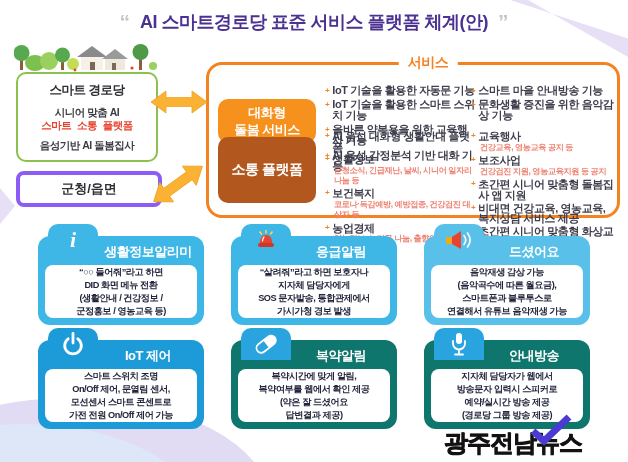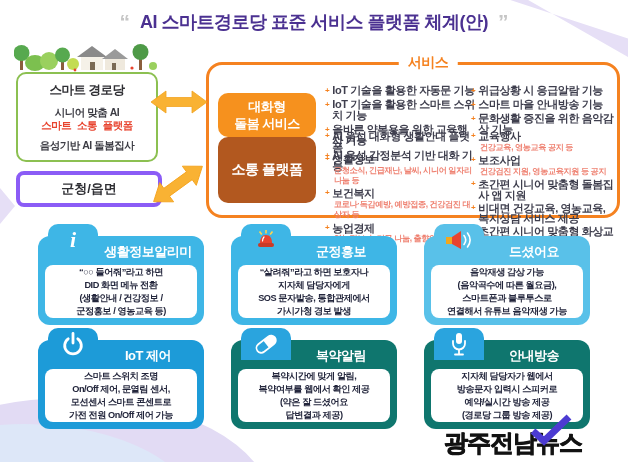--- a/index.html
+++ b/index.html
@@ -39,21 +39,21 @@
     transform:rotate(-36deg);}
 
   
   .svc-box{position:absolute;left:206px;top:62px;width:408px;height:150px;background:#fff;
     border:3px solid #f58220;border-radius:16px;z-index:2;}
   .svc-label{position:absolute;top:-11px;left:219px;transform:translateX(-50%);background:#fff;
     padding:0 9px;color:#f58220;font-weight:bold;font-size:14px;letter-spacing:-0.5px;}
   .svc-btn{position:absolute;left:9px;width:98px;border-radius:10px;color:#fff;font-weight:bold;
     display:flex;align-items:center;justify-content:center;text-align:center;
     white-space:pre-line;letter-spacing:-0.5px;}
-  .btn1{top:28px;height:44px;background:#f6911e;font-size:13px;line-height:17px;}
+  .btn1{top:34px;height:44px;background:#f6911e;font-size:13px;line-height:17px;}
   .btn2{top:72px;height:66px;background:#b2581f;font-size:14px;}
   .svc-col{position:absolute;width:150px;}
   .svc-col.c1{left:116px;}
   .svc-col.c2{left:262px;width:144px;}
   .svc-col.g1{top:20px;}
   .svc-col.g2{top:66px;}
   .svc-item{font-size:11px;font-weight:bold;color:#3f3f4e;line-height:10.5px;margin-bottom:2.2px;
     letter-spacing:-0.4px;display:flex;}
   .svc-item::before{content:"+";color:#f58220;font-size:8px;margin-right:3px;flex:0 0 auto;}
   .svc-item .t{white-space:pre-line;}
@@ -154,23 +154,20 @@
         </div>
       <div class="svc-item">
           <span class="t">올바른 약복용을 위한 교육행사 기능</span>
         </div>
       <div class="svc-item">
           <span class="t">AI 음성 감정분석 기반 대화 기능</span>
         </div>
     </div>
     <div class="svc-col c2 g1">
       <div class="svc-item">
-          <span class="t">위급상황 시 응급알람 기능</span>
-        </div>
-      <div class="svc-item">
           <span class="t">스마트 마을 안내방송 기능</span>
         </div>
       <div class="svc-item">
           <span class="t">문화생활 증진을 위한 음악감상 기능</span>
         </div>
     </div>
 
     <div class="svc-btn btn2">
       <span>소통 플랫폼</span>
     </div>
@@ -230,21 +227,21 @@
     <div class="tab">
       <svg width="24" height="22" viewBox="0 0 24 22">
         <line x1="12" y1="1" x2="12" y2="4.5" stroke="#ffd54d" stroke-width="1.6"></line>
         <line x1="5.5" y1="2.5" x2="7.8" y2="5.5" stroke="#ffd54d" stroke-width="1.6"></line>
         <line x1="18.5" y1="2.5" x2="16.2" y2="5.5" stroke="#ffd54d" stroke-width="1.6"></line>
         <path d="M12 6 C8 6 6 9.5 6 14 L18 14 C18 9.5 16 6 12 6 Z" fill="#e8432e"></path>
         <path d="M10 8 C9 9 8.6 10.5 8.5 12" stroke="#ffffff" stroke-width="1.2" fill="none" stroke-linecap="round"></path>
         <rect x="4" y="14" width="16" height="4" rx="2" fill="#c93a28"></rect>
       </svg>
     </div>
-    <div class="band-title">군정홍보</div>
+    <div class="band-title">응급알림</div>
     <div class="panel">
       <div class="body">“살려줘”라고 하면 보호자나
 지자체 담당자에게
 SOS 문자발송, 통합관제에서
 가시가청 경보 발생</div>
     </div>
   </div>
 
   <div class="card row1 colC c-blue2">
     <div class="tab">

